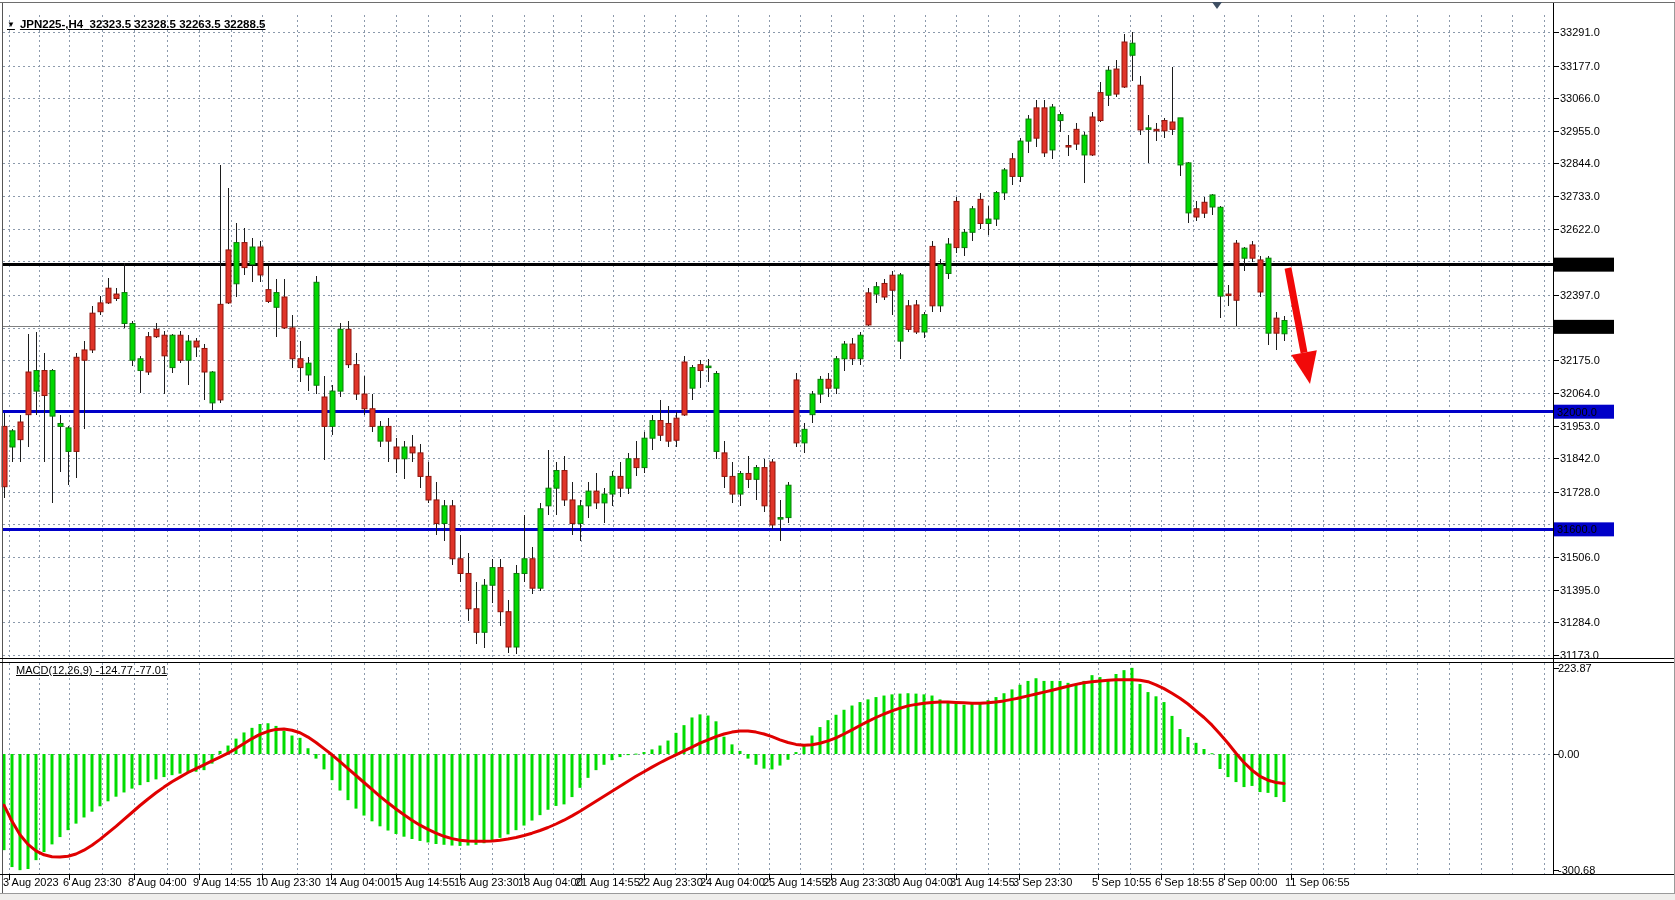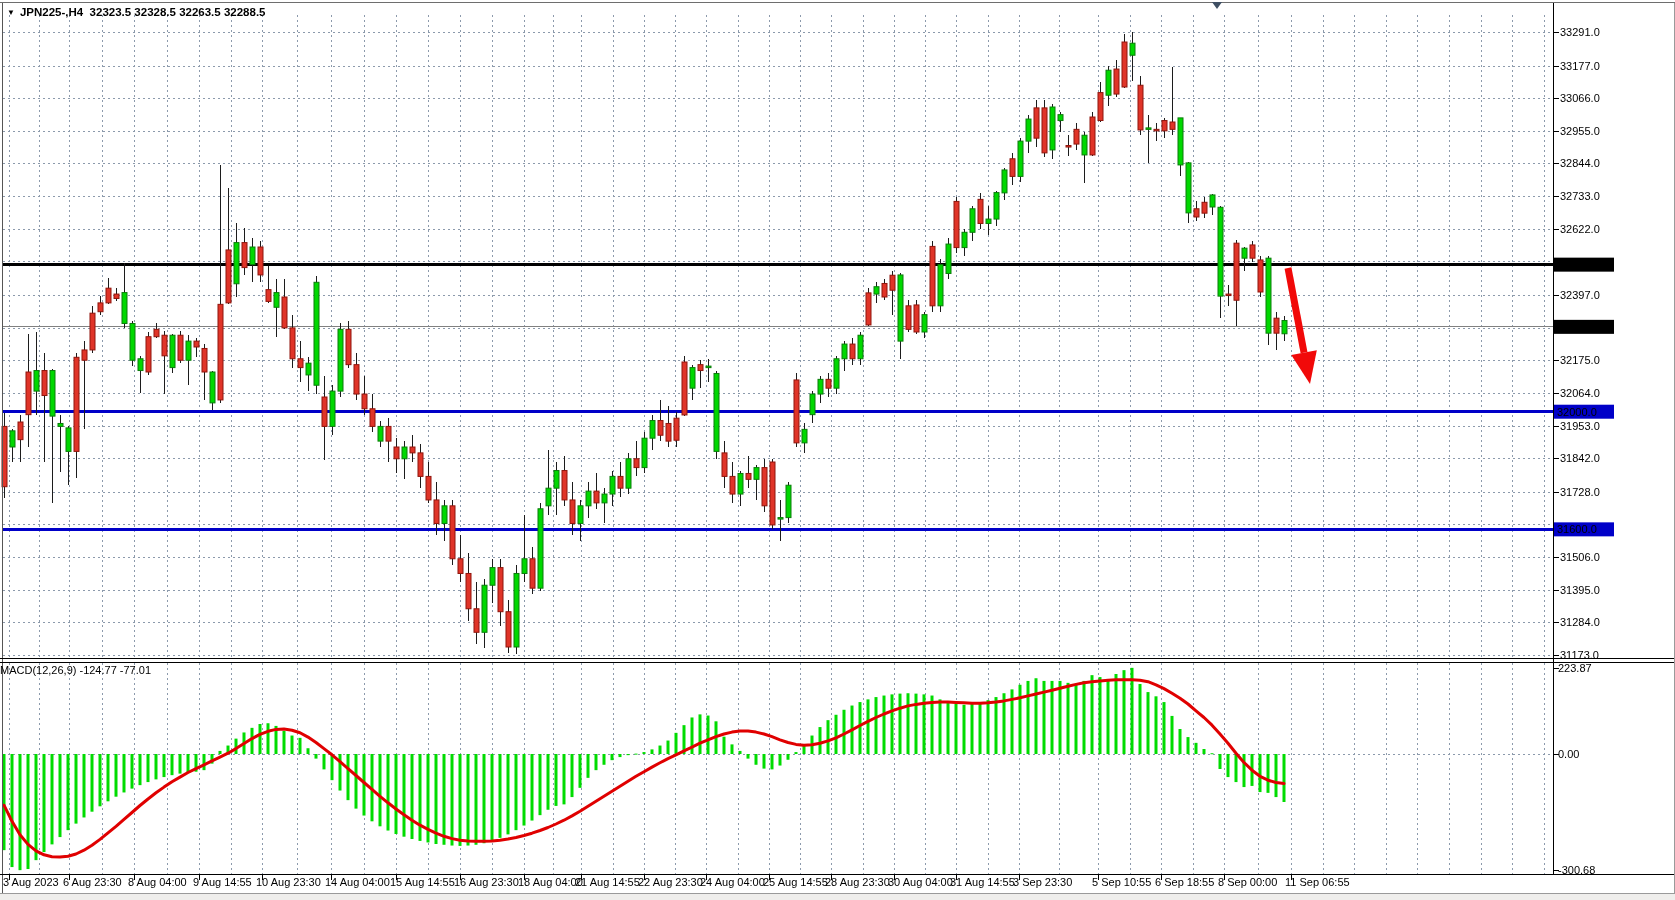--- a/index.html
+++ b/index.html
@@ -1,23 +1,23 @@
 <!DOCTYPE html>
 <html><head>
 <meta charset="utf-8">
 <style>
   html,body{margin:0;padding:0;background:#fff;}
   .screen{position:relative;width:1675px;height:900px;background:#fff;overflow:hidden;
           font-family:"Liberation Sans",sans-serif;}
   #chart-svg{position:absolute;left:0;top:0;}
   #chart-svg text{font-family:"Liberation Sans",sans-serif;font-size:11px;fill:#000;}
-  .quote-line{position:absolute;left:7px;top:6px;height:14px;font:bold 11.5px "Liberation Sans",sans-serif;
-              color:#000;white-space:nowrap;z-index:5;}
+  .quote-line{position:absolute;left:7px;top:18px;height:14px;font:bold 11.5px "Liberation Sans",sans-serif;
+              color:#000;white-space:nowrap;z-index:5;text-decoration:underline;}
   .quote-line .tri{font-size:8px;margin-right:5px;position:relative;top:-1px;cursor:pointer;}
-  .macd-label{position:absolute;left:0;top:664px;font:11px "Liberation Sans",sans-serif;color:#000;z-index:5;white-space:nowrap;}
+  .macd-label{position:absolute;left:16px;top:664px;font:11px "Liberation Sans",sans-serif;color:#000;z-index:5;white-space:nowrap;text-decoration:underline;}
 </style>
 </head>
 <body>
 
 <div class="screen">
   <svg id="chart-svg" width="1675" height="900" viewBox="0 0 1675 900">
       <rect x="0" y="0" width="1675" height="900" fill="#fff"></rect>
       <line x1="9.5" y1="15" x2="9.5" y2="658" stroke="#8c9aac" stroke-width="1" shape-rendering="crispEdges" stroke-dasharray="2 3"></line>
       <line x1="9.5" y1="663" x2="9.5" y2="874" stroke="#8c9aac" stroke-width="1" shape-rendering="crispEdges" stroke-dasharray="2 3"></line>
       <line x1="39.5" y1="15" x2="39.5" y2="658" stroke="#8c9aac" stroke-width="1" shape-rendering="crispEdges" stroke-dasharray="2 3"></line>

